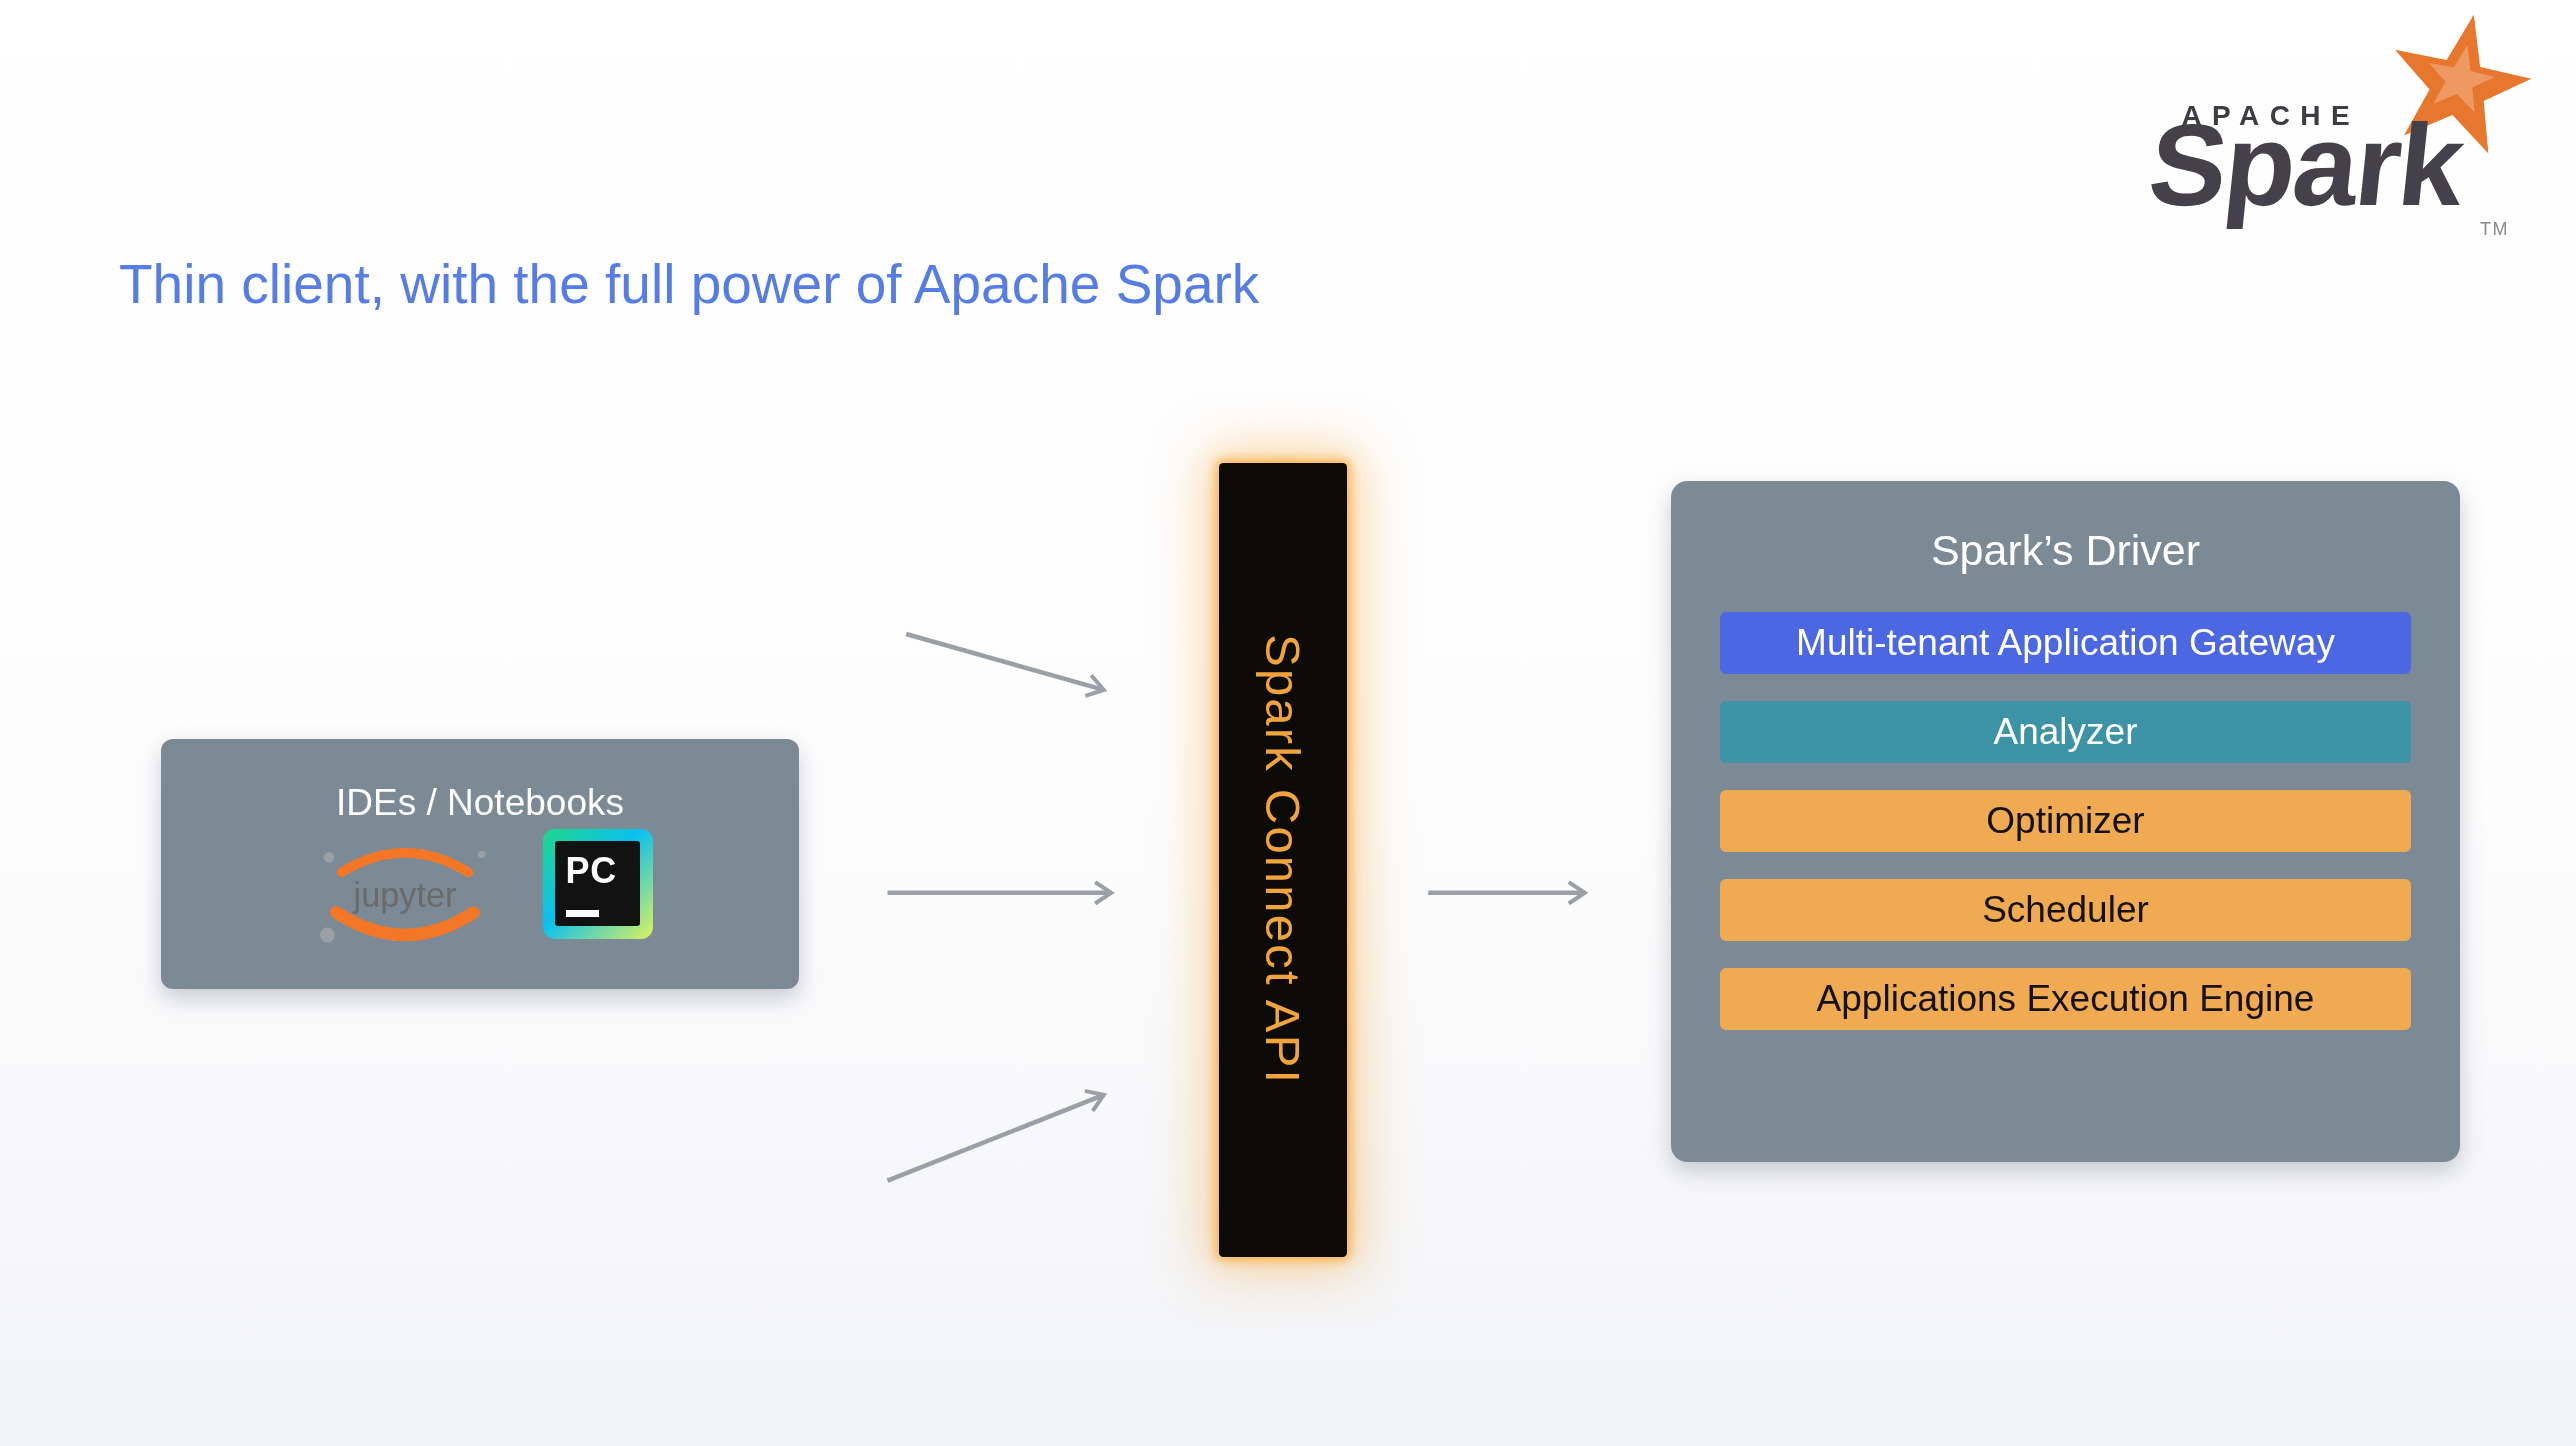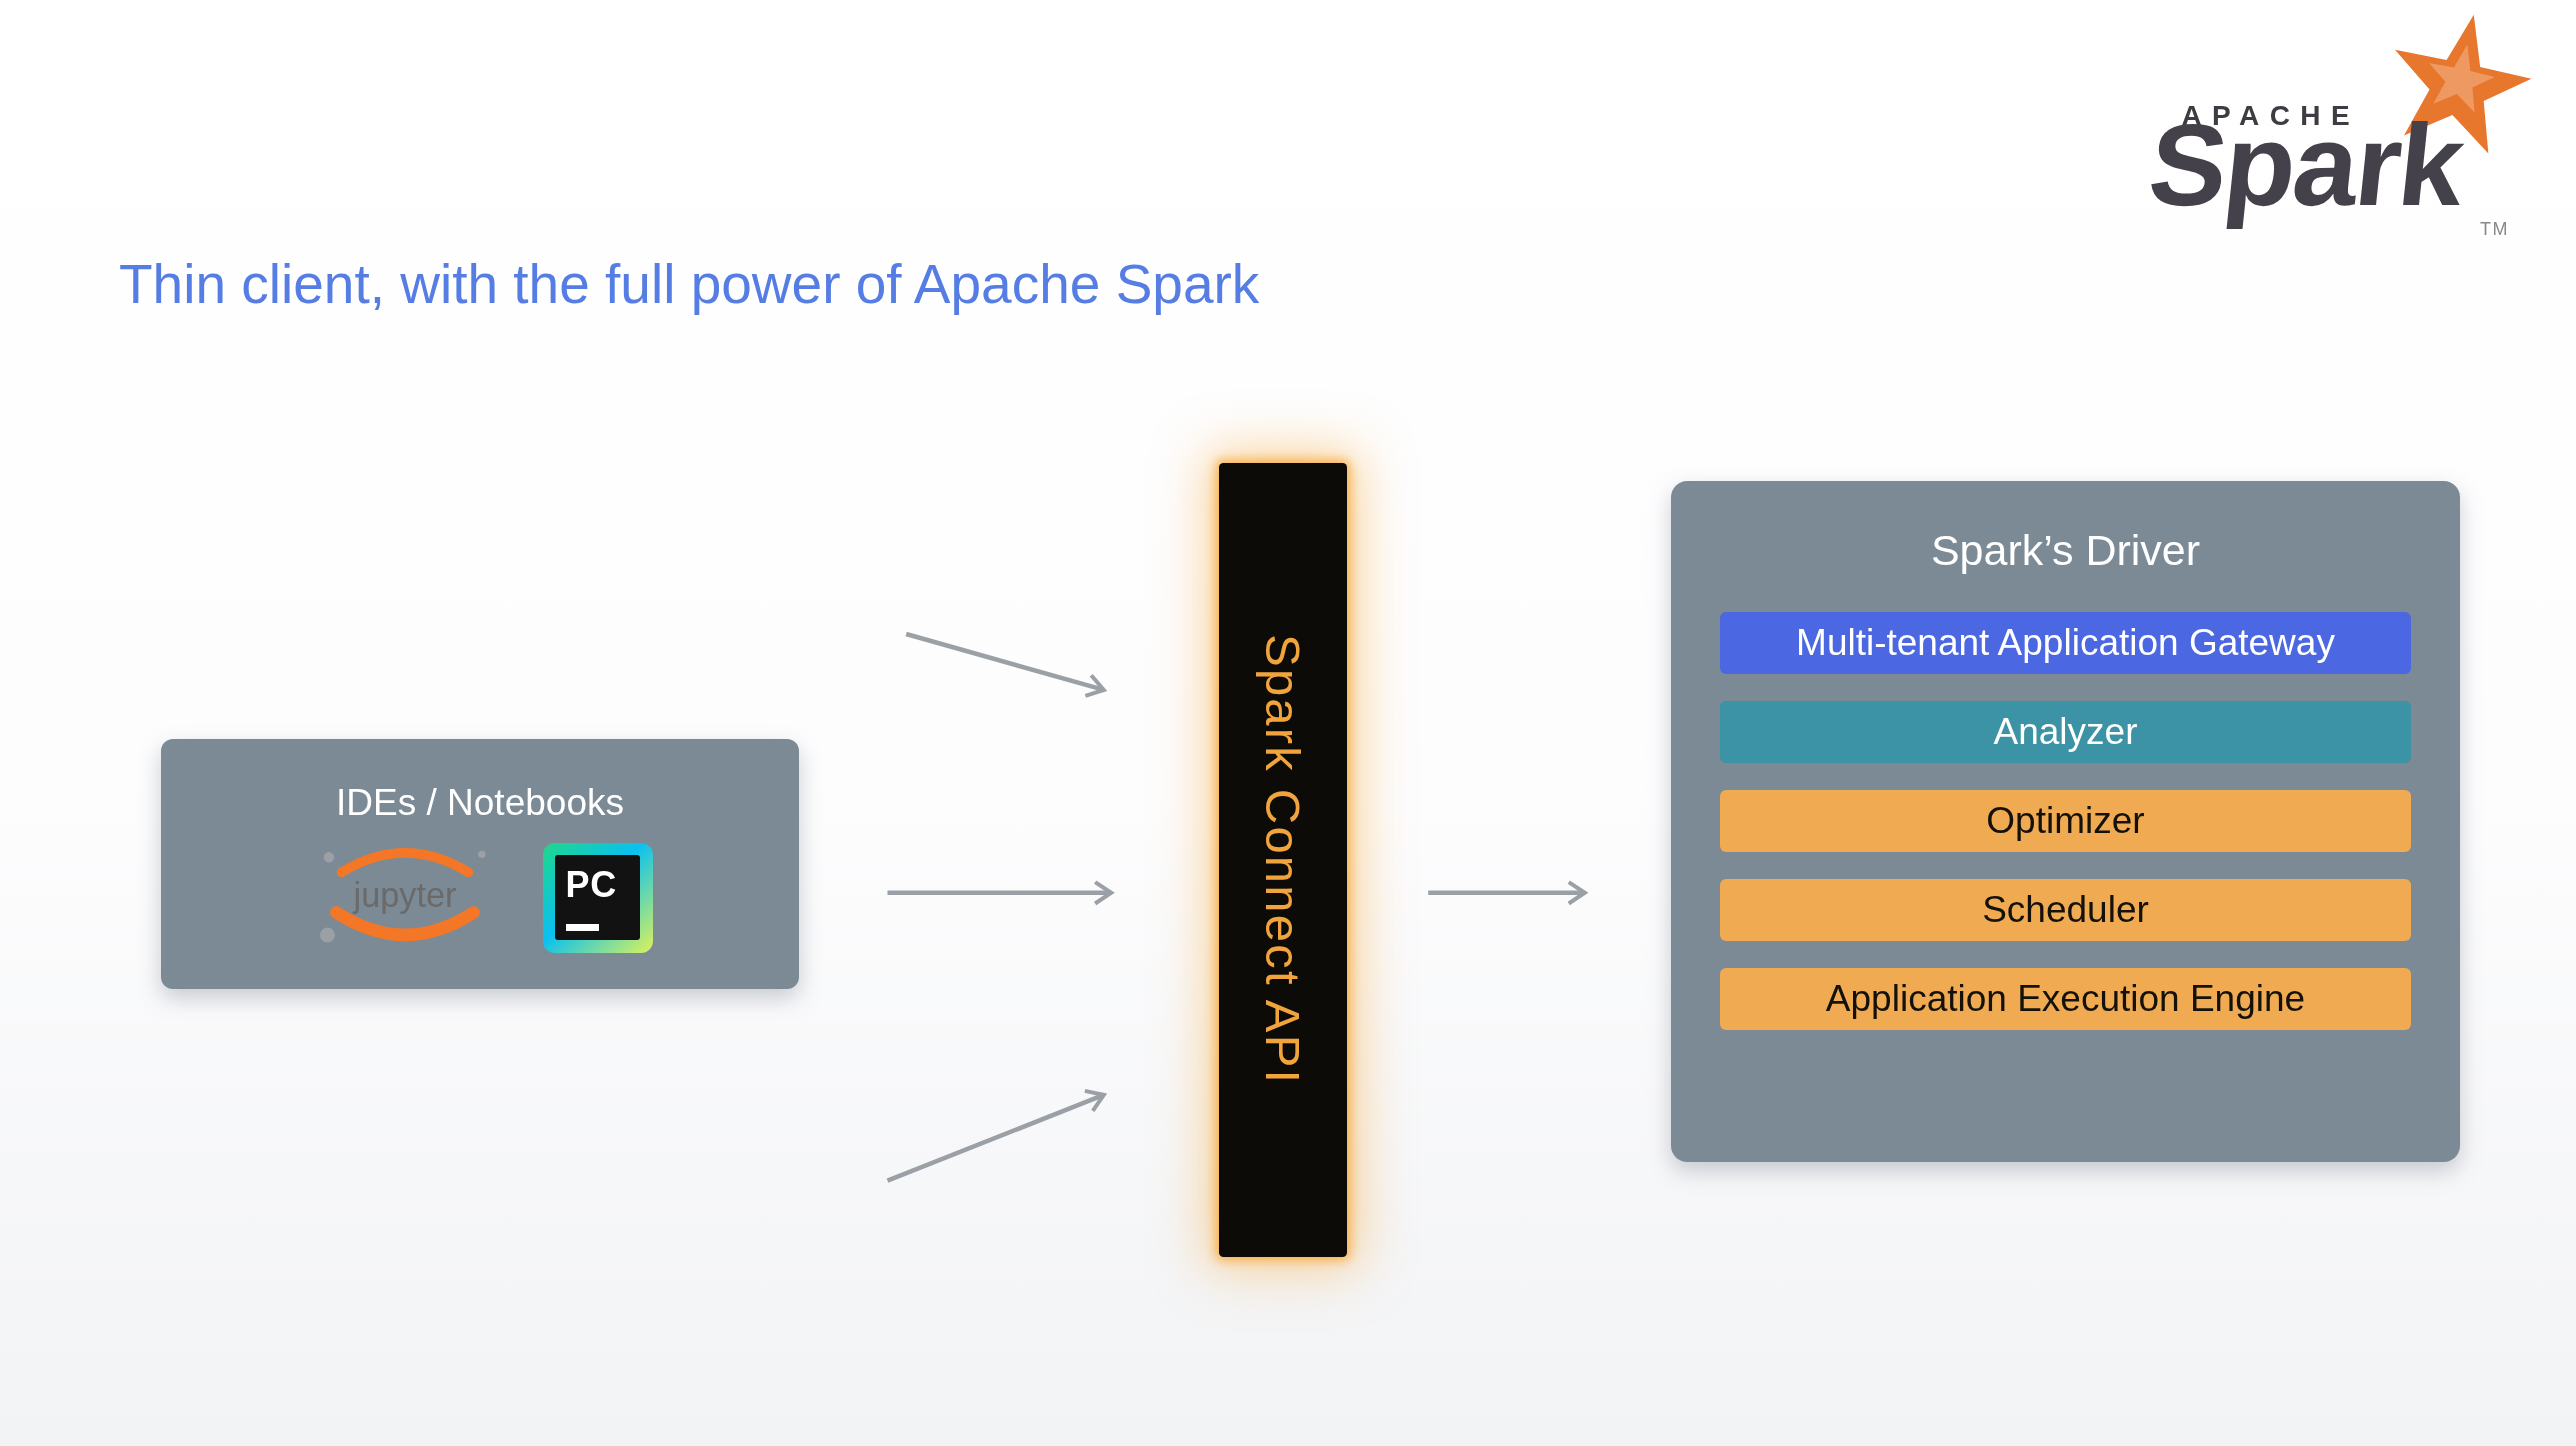--- a/index.html
+++ b/index.html
@@ -33,21 +33,21 @@
   #panel-langs { top:1015px; height:254px; }
   .panel-title { font-size:37px; font-weight:500; margin-top:43px; }
   #panel-langs .panel-title { margin-top:33px; width:78%; margin-left:auto; margin-right:auto; line-height:1.25; }
 
   .chip {
     margin:36px auto 0; width:447px; height:85px; border-radius:13.4px;
     display:flex; align-items:center; justify-content:center;
     font-size:28px; font-weight:700; color:#fff; letter-spacing:0.7px;
   }
 
-  .ide-logos { display:flex; justify-content:center; align-items:center; gap:41px; margin-top:4.5px; }
+  .ide-logos { display:flex; justify-content:center; align-items:flex-start; gap:41px; margin-top:4.5px; }
   .pycharm { width:110px; height:110px; border-radius:12px; position:relative;
     background:linear-gradient(135deg,#20d789 0%,#0ac0f0 45%,#ddf25a 100%); }
   .pycharm-inner { position:absolute; inset:12.7px; background:#121212; border-radius:3px;
     display:flex; flex-direction:column; justify-content:space-between; padding:9px 10.4px; text-align:left; }
   .pycharm-inner .pc { color:#fff; font-weight:700; font-size:36px; letter-spacing:0.7px; }
   .pycharm-inner .underscore { width:33px; height:6.7px; background:#fff; }
 
   .lang-logos { display:flex; justify-content:center; align-items:center; gap:49px; margin-top:12px; }
   .go-wrap { display:flex; align-items:center; gap:9px; }
   .go-lines { display:flex; flex-direction:column; gap:10.4px; }
@@ -118,21 +118,21 @@
     <span class="api-label" style="color: rgb(242, 164, 60);">Spark Connect API</span>
   </div>
 
   <div id="driver" style="background: rgb(123, 138, 149);">
     <div class="driver-title">Spark’s Driver</div>
     <div class="driver-bars">
       <div class="driver-bar" style="background: rgb(75, 103, 225); color: rgb(255, 255, 255);">Multi-tenant Application Gateway</div>
       <div class="driver-bar" style="background: rgb(59, 147, 165); color: rgb(255, 255, 255);">Analyzer</div>
       <div class="driver-bar" style="background: rgb(240, 171, 82); color: rgb(20, 17, 11);">Optimizer</div>
       <div class="driver-bar" style="background: rgb(240, 171, 82); color: rgb(20, 17, 11);">Scheduler</div>
-      <div class="driver-bar" style="background: rgb(240, 171, 82); color: rgb(20, 17, 11);">Application Execution Engine</div>
+      <div class="driver-bar" style="background: rgb(240, 171, 82); color: rgb(20, 17, 11);">Applications Execution Engine</div>
     </div>
   </div>
 
   <svg class="arrows" width="2576" height="1447" viewBox="0 0 3454 1940">
     <defs>
       <marker id="ah" viewBox="0 0 10 10" markerWidth="6" markerHeight="6" refX="7" refY="5" orient="auto">
         <path d="M1,1 L7,5 L1,9" fill="none" stroke="#9aa0a6" stroke-width="1.5"></path>
       </marker>
     </defs>
     <line x1="1215" y1="850" x2="1480" y2="925" stroke="#9aa0a6" stroke-width="6" marker-end="url(#ah)"></line>

